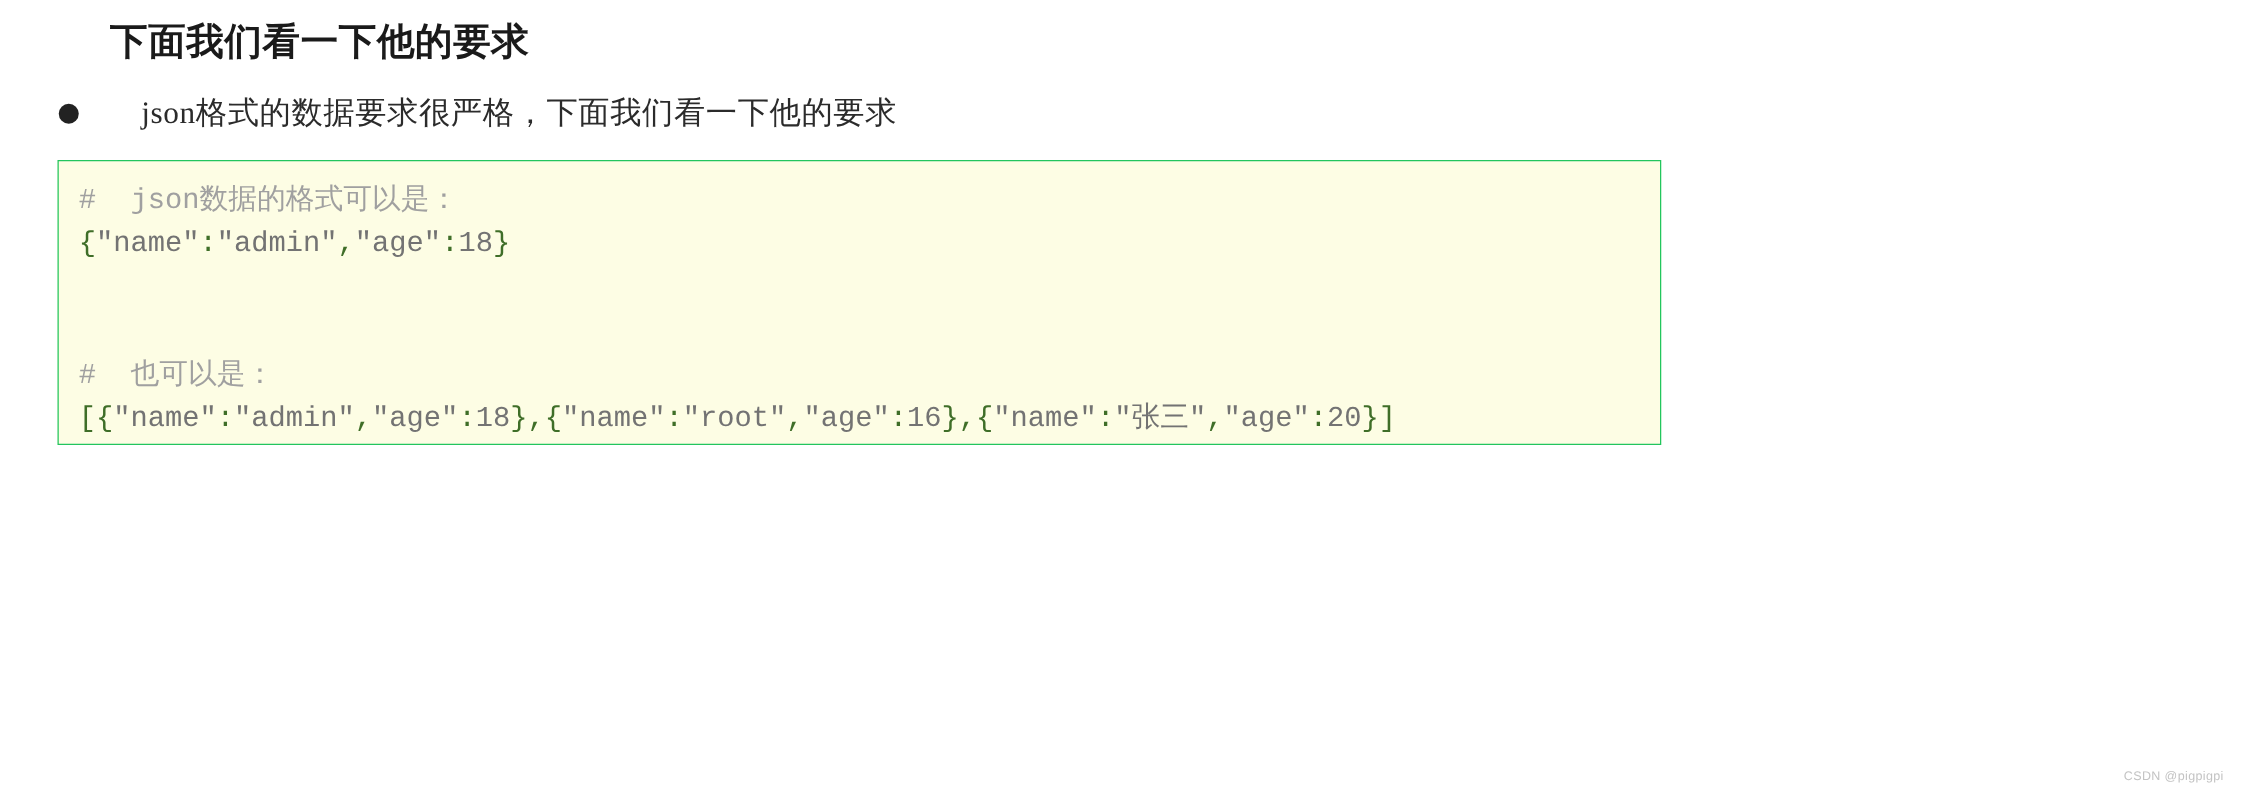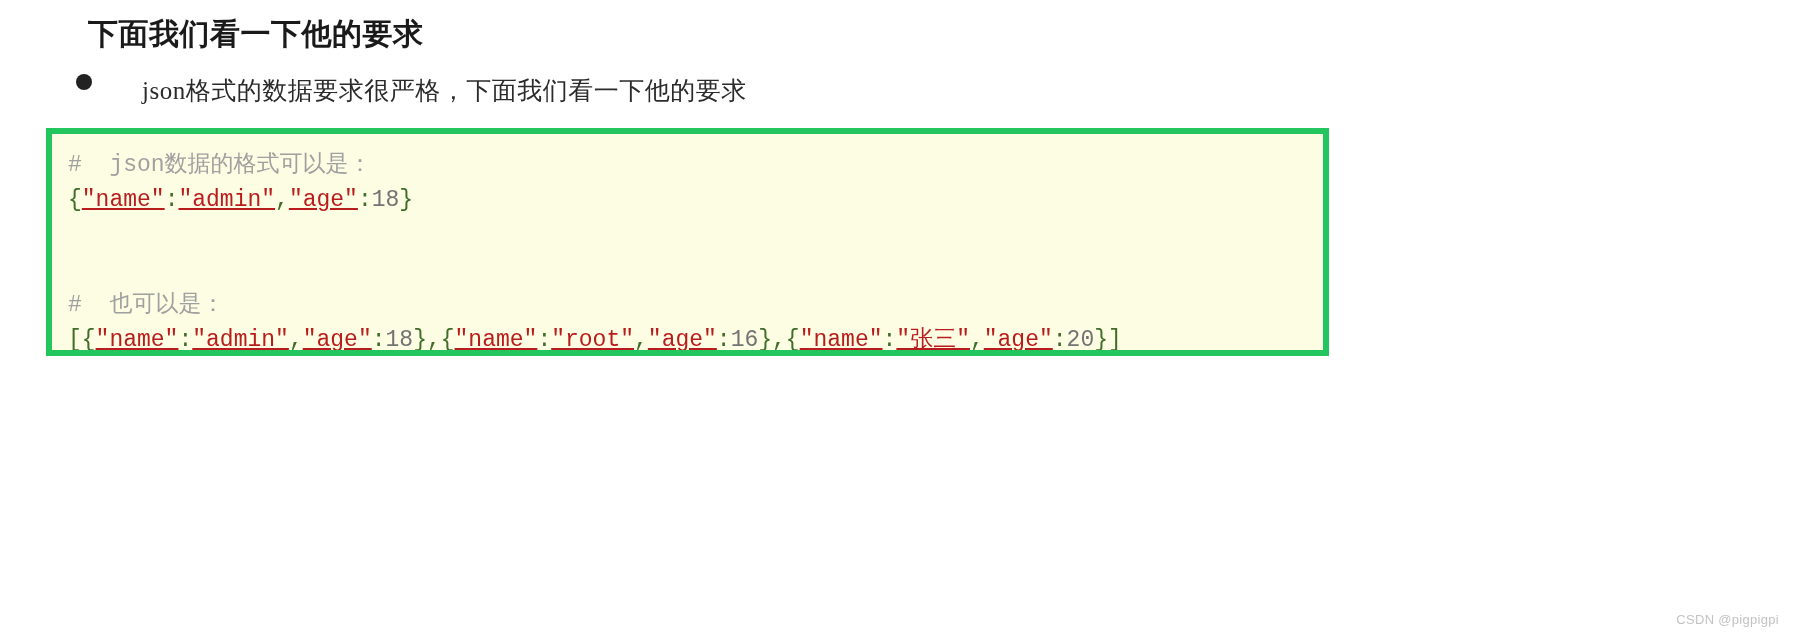--- a/index.html
+++ b/index.html
@@ -25,23 +25,24 @@
     font-size: 30px;
     line-height: 40px;
     color: #1a1a1a;
     letter-spacing: 0.5px;
     white-space: nowrap;
   }
 
   
   #bullet-row {
     position: absolute;
-    left: 76px;
+    left: 47px;
     top: 74px;
     display: flex;
+    align-items: center;
     white-space: nowrap;
   }
   #bullet-row .bullet-marker {
     width: 16px;
     height: 16px;
     border-radius: 50%;
     background: #222222;
     flex: 0 0 auto;
     margin-right: 50px;
   }
@@ -55,46 +56,46 @@
 
   
   #code-block {
     position: absolute;
     left: 46px;
     top: 128px;
     width: 1283px;
     height: 228px;
     box-sizing: border-box;
     background: #fdfde4;
-    border: 6px solid #22c55e;
+    border: 1px solid #22c55e;
     padding: 14px 16px 10px 16px;
     overflow: hidden;
   }
   #code-block pre {
     margin: 0;
     font-family: "Liberation Mono", "DejaVu Sans Mono", monospace;
     font-size: 23px;
     line-height: 35px;
     white-space: pre;
     color: #333333;
   }
   .tok-comment { color: #a0a0a0; }
   .tok-punct   { color: #3f6e28; }
-  .tok-string  { color: #b91c1c; text-decoration: underline; }
+  .tok-string  { color: #737373; }
   .tok-number  { color: #737373; }
   .code-line { display: block; height: 35px; }
   .code-line.blank { height: 35px; }
 
   
   #watermark {
     position: absolute;
     right: 18px;
     bottom: 10px;
     font-family: "Liberation Sans", "DejaVu Sans", sans-serif;
-    font-size: 13px;
+    font-size: 10px;
     color: #c3c3c3;
     letter-spacing: 0.3px;
     white-space: nowrap;
   }
 </style>
 </head>
 <body>
 
 <div id="page-title">下面我们看一下他的要求</div>
 

